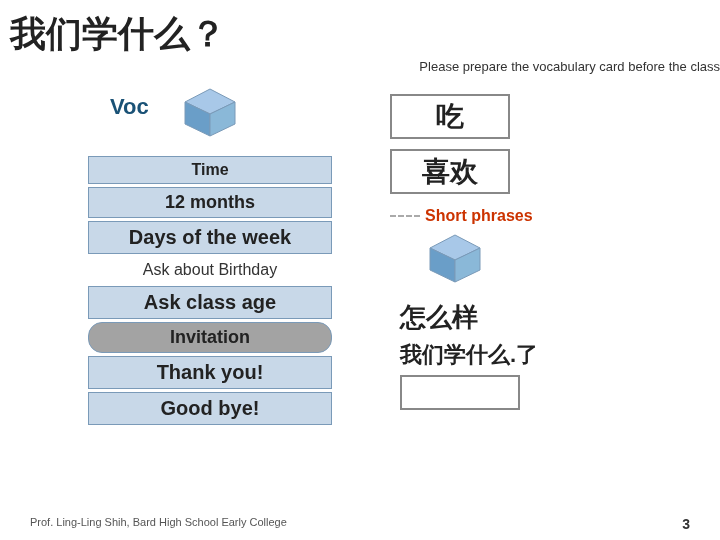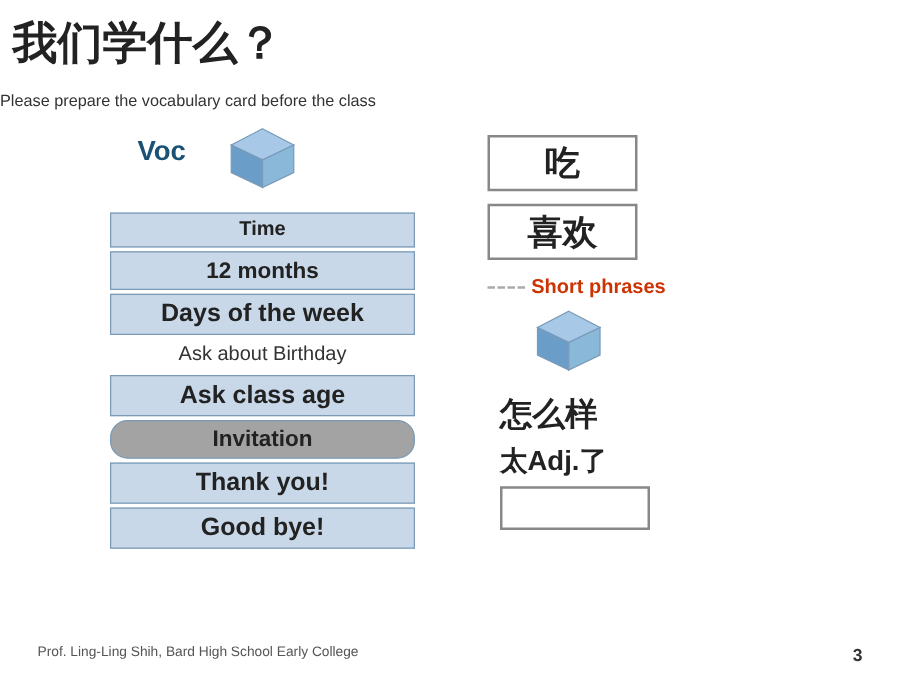--- a/index.html
+++ b/index.html
@@ -188,21 +188,21 @@
       flex-direction: row;
       margin-bottom: 5px;
     }
   </style>
 </head>
 <body>
 
 <div class="page">
 
   <h1 class="title">我们学什么？</h1>
-  <div style="text-align:left; font-size:13px; color:#333; margin-top:14px;">
+  <div style="text-align:right; font-size:13px; color:#333; margin-top:0;">
     <span>Please prepare the vocabulary card before the</span>
     <span>class</span>
   </div>
 
   <div class="main-area">
 
     <div class="left-col">
 
       <div class="voc-section">
 
@@ -265,21 +265,21 @@
       <div class="right-cube-container">
         <svg width="70" height="60" viewBox="0 0 70 60" xmlns="http://www.w3.org/2000/svg">
           <polygon points="35,5 60,18 35,30 10,18" fill="#a8c8e8" stroke="#7a9ab8" stroke-width="1"></polygon>
           <polygon points="10,18 35,30 35,52 10,40" fill="#6a9ec8" stroke="#7a9ab8" stroke-width="1"></polygon>
           <polygon points="60,18 35,30 35,52 60,40" fill="#8ab8d8" stroke="#7a9ab8" stroke-width="1"></polygon>
         </svg>
       </div>
 
       <div class="right-char-box">怎么样</div>
 
-      <div class="right-char-box2">太Adj.了</div>
+      <div class="right-char-box2">我们学什么.了</div>
 
       <div class="right-empty-box"></div>
     </div>
   </div>
 
   <div class="footer">
     <span>Prof. Ling-Ling Shih, Bard High School Early College</span>
     <span class="page-num">3</span>
   </div>
 

